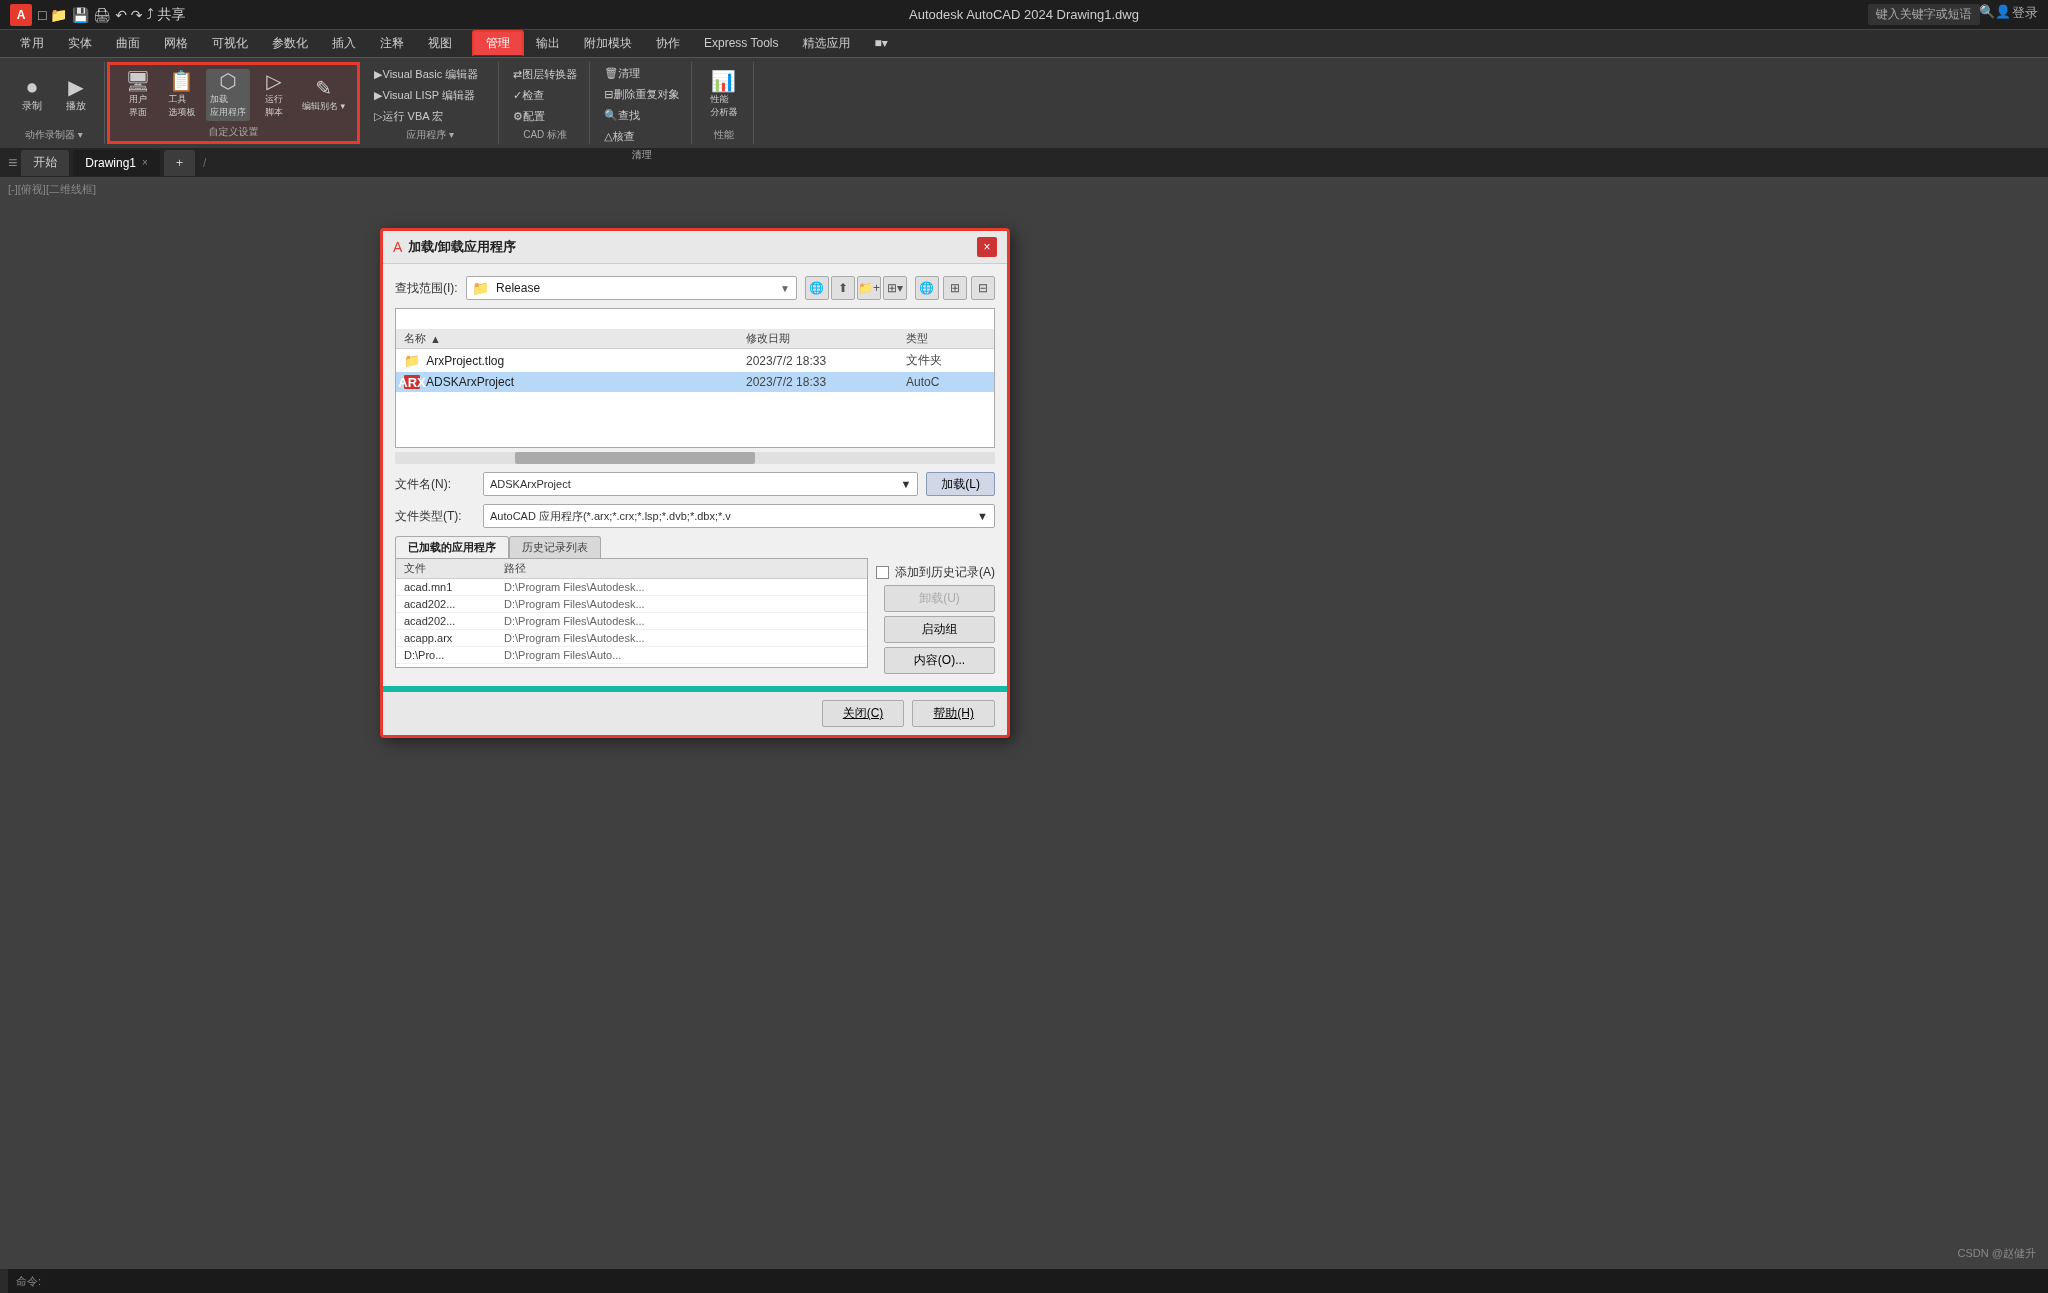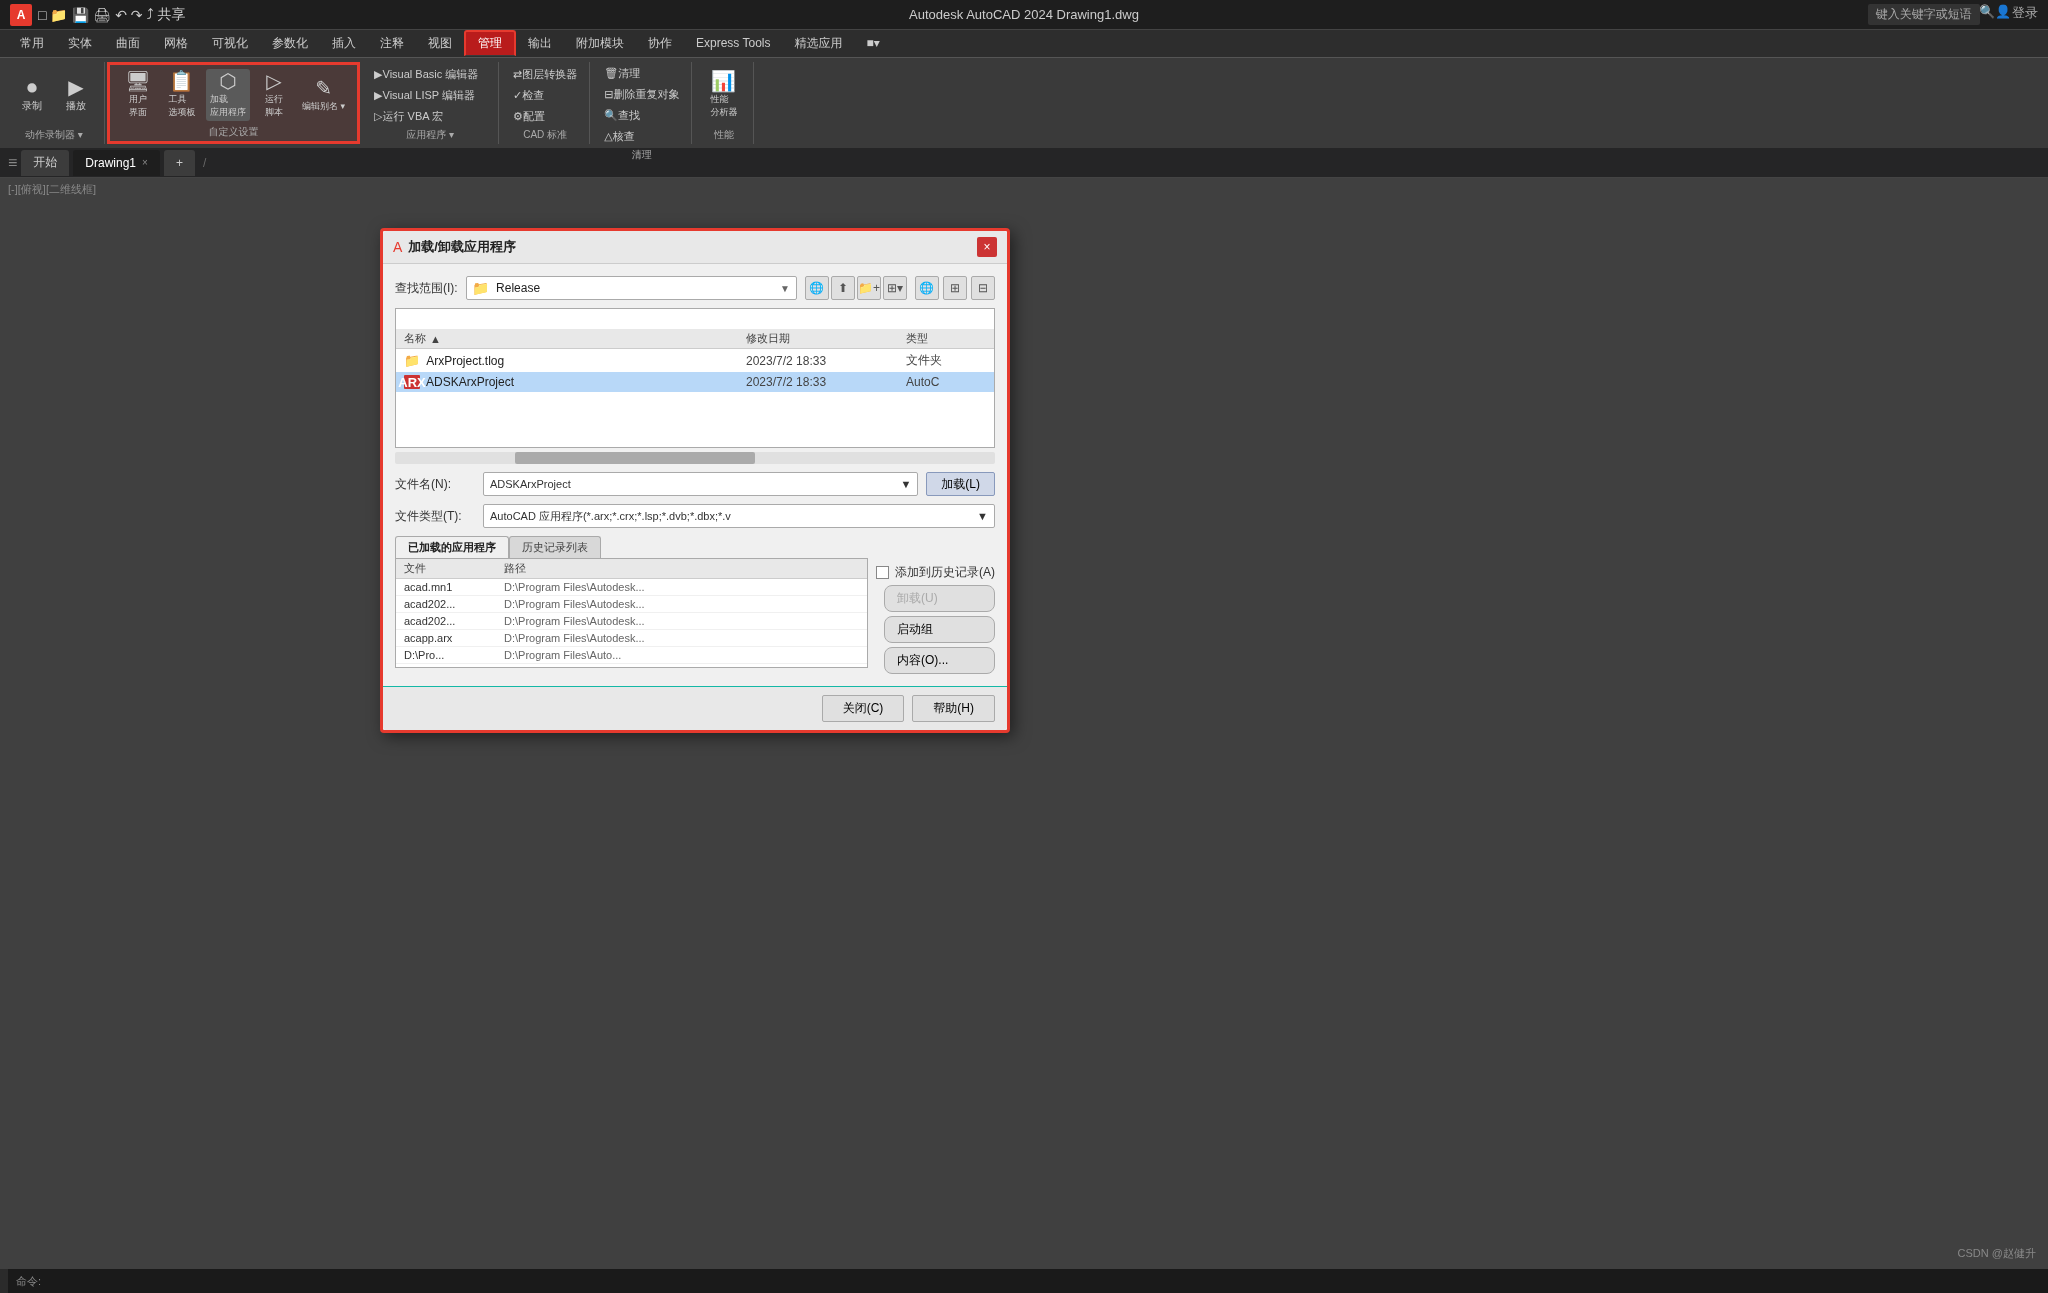--- a/index.html
+++ b/index.html
@@ -74,24 +74,25 @@
       display: flex;
       align-items: center;
     }
     .ribbon-tab.active {
       background: #3a3a3a;
       color: white;
       border: 1px solid #666;
       border-bottom: 1px solid #3a3a3a;
     }
     .ribbon-tab.highlighted {
-      background: #b91c1c;
+      background: #ef4444;
       color: white;
       border: 2px solid #e63a2e;
       border-bottom: 1px solid #3a3a3a;
+      margin-left: 8px;
     }
 
     .ribbon-content {
       background: #3a3a3a;
       height: 90px;
       display: flex;
       align-items: stretch;
       padding: 4px;
       gap: 2px;
     }
@@ -417,25 +418,25 @@
     
     .side-buttons {
       display: flex;
       flex-direction: column;
       gap: 4px;
       margin-left: 8px;
     }
     .side-btn {
       background: #e0e0e0;
       border: 1px solid #aaa;
-      border-radius: 8px;
+      border-radius: 2px;
       padding: 4px 12px;
       font-size: 12px;
       cursor: pointer;
-      text-align: left;
+      text-align: center;
       min-width: 80px;
     }
     .side-btn.disabled { color: #aaa; cursor: default; }
 
     
     .checkbox-row {
       display: flex;
       align-items: center;
       gap: 6px;
       margin: 4px 0;
@@ -453,23 +454,24 @@
       font-size: 12px;
       color: #333;
     }
 
     
     .dialog-footer {
       display: flex;
       justify-content: flex-end;
       gap: 8px;
       padding: 8px 12px;
-      border-top: 1px solid #14b8a6;
+      border-top: 6px solid #14b8a6;
       background: #e8e8e8;
       border-radius: 0 0 4px 4px;
+      text-decoration: underline;
     }
     .footer-btn {
       background: #e0e0e0;
       border: 1px solid #aaa;
       border-radius: 2px;
       padding: 4px 20px;
       font-size: 12px;
       cursor: pointer;
     }
 

